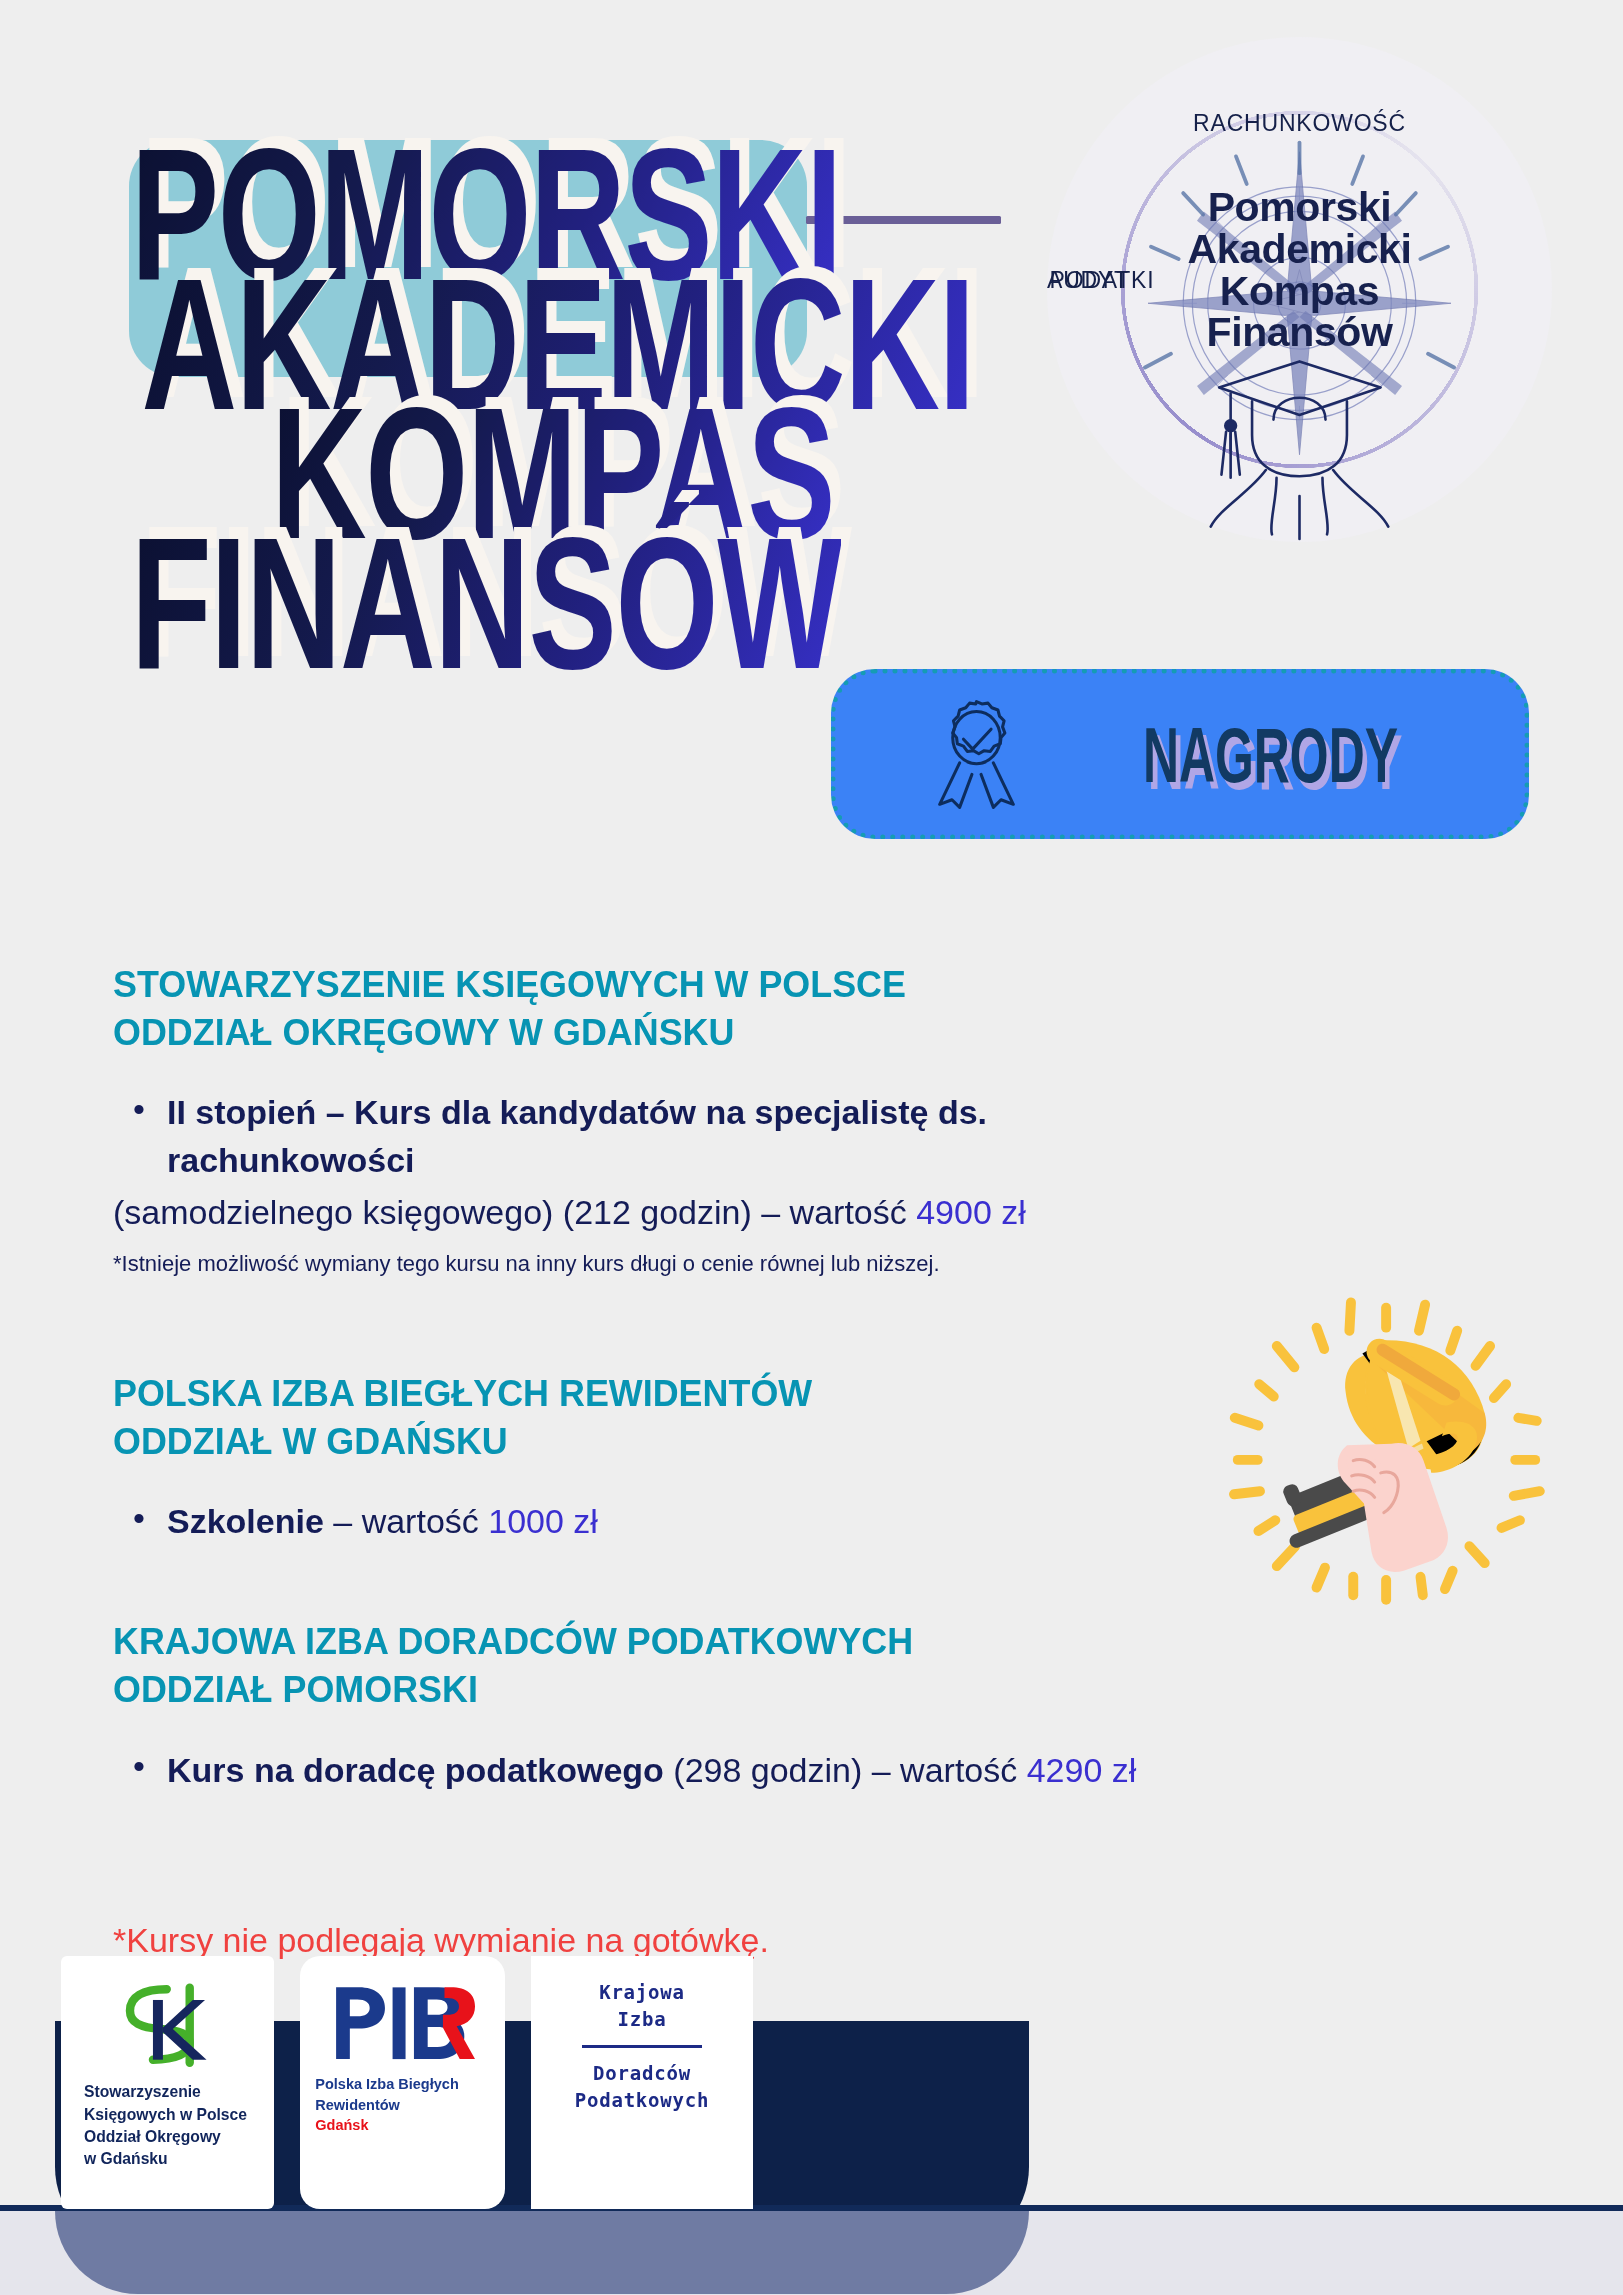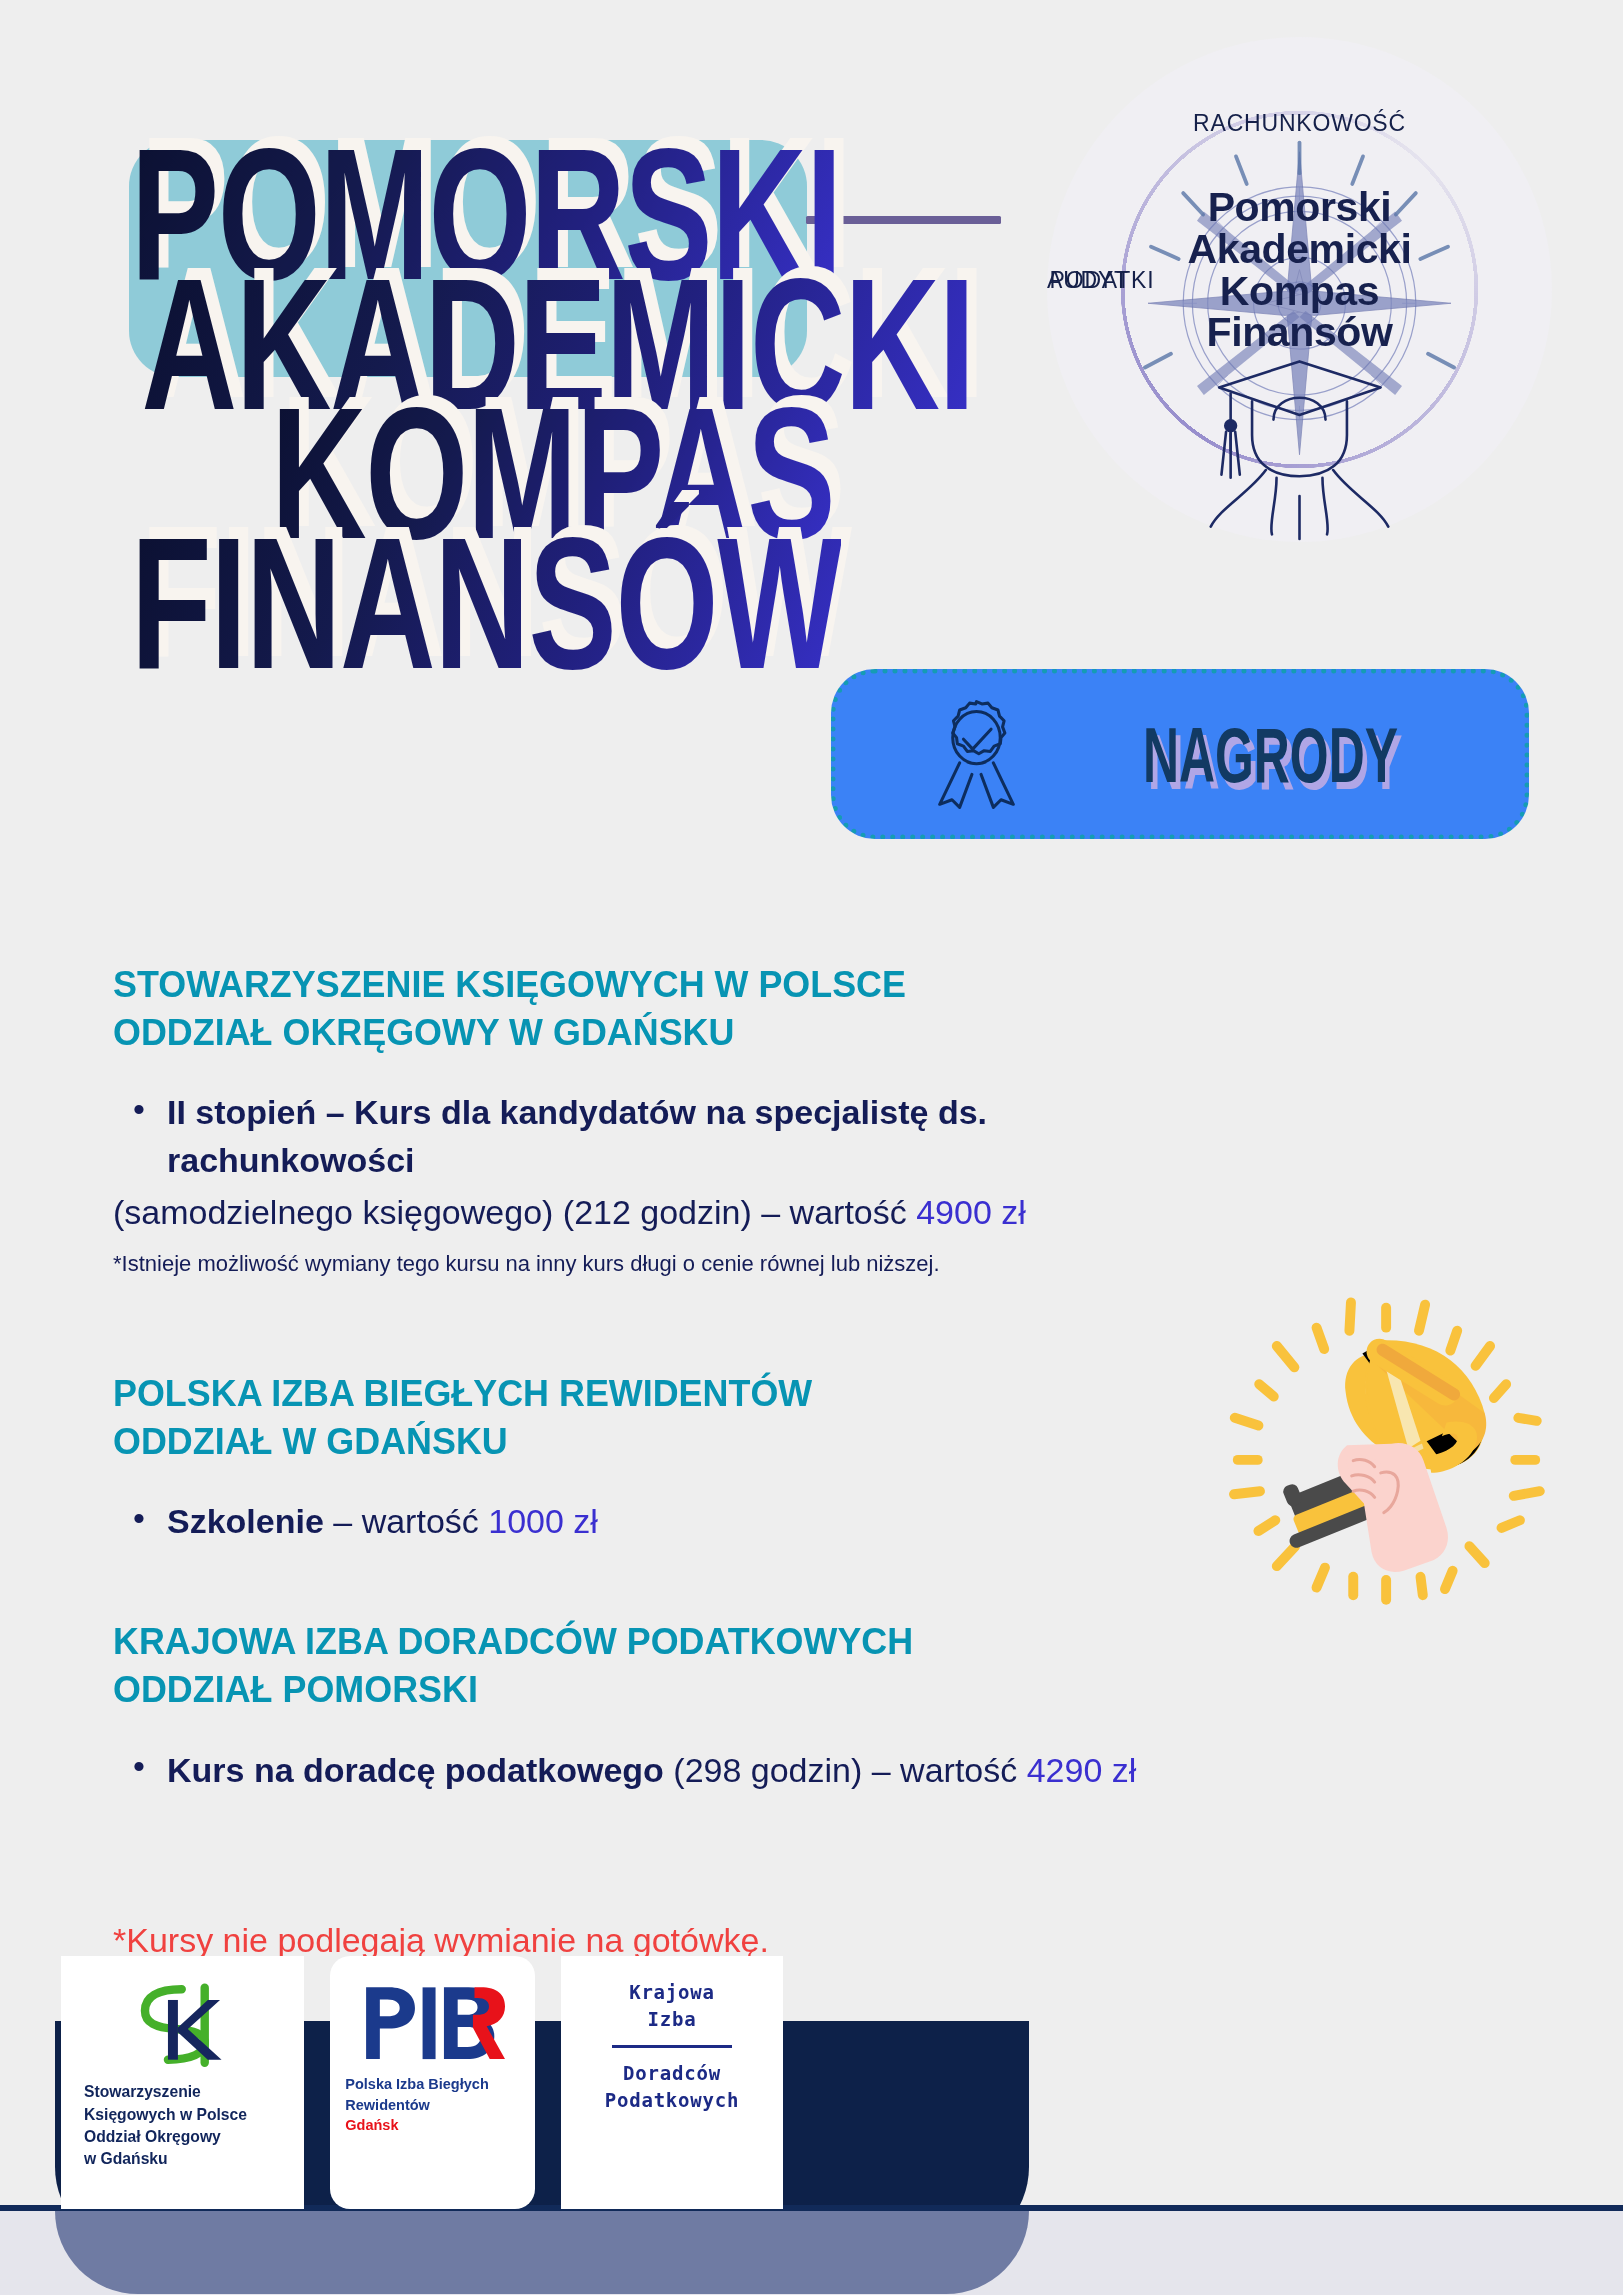--- a/index.html
+++ b/index.html
@@ -178,21 +178,21 @@
     position:absolute; left:113px; top:1921px;
     color:#f0413f; font-size:34px; font-weight:400;
   }
 
   
   .trophy{ position:absolute; left:1200px; top:1268px; width:360px; height:344px; z-index:3;}
 
   
   .logo-cards{ position:absolute; left:61px; top:1956px; display:flex; gap:26px; z-index:6;}
   .lcard{ background:#ffffff; display:flex; flex-direction:column; align-items:center; }
-  .lcard-1{ width:243px; height:253px; padding:21.4px 18.4px 0 18.4px; }
+  .lcard-1{ width:213px; height:253px; padding:21.4px 18.4px 0 18.4px;border-radius:6px; }
   .lcard-2{ width:205px; height:253px; padding:27.6px 15.3px 0 15.3px;border-radius:20px; }
   .lcard-3{ width:222px; height:253px; padding:23px 13.8px 0 13.8px; }
 
   .sk-text{ margin-top:6.1px; font-size:15.7px; line-height:1.42; color:#11255b; font-weight:600; align-self:flex-start; padding-left:4.6px;}
   .sk-text div{ white-space:nowrap; }
   .pibr-text{ margin-top:10.7px; font-size:14.5px; line-height:1.42; color:#1b3a8c; font-weight:600; align-self:flex-start; }
   .pibr-gd{ color:#e8121a; }
 
   .kidp{ font-family:"DejaVu Sans Mono", monospace; color:#1c2a86; text-align:center; font-size:19px; line-height:1.42; font-weight:700; letter-spacing:0.8px;}
   .kidp .rule{ height:3.1px; background:#1c2a86; margin:12.2px 7.7px; }

